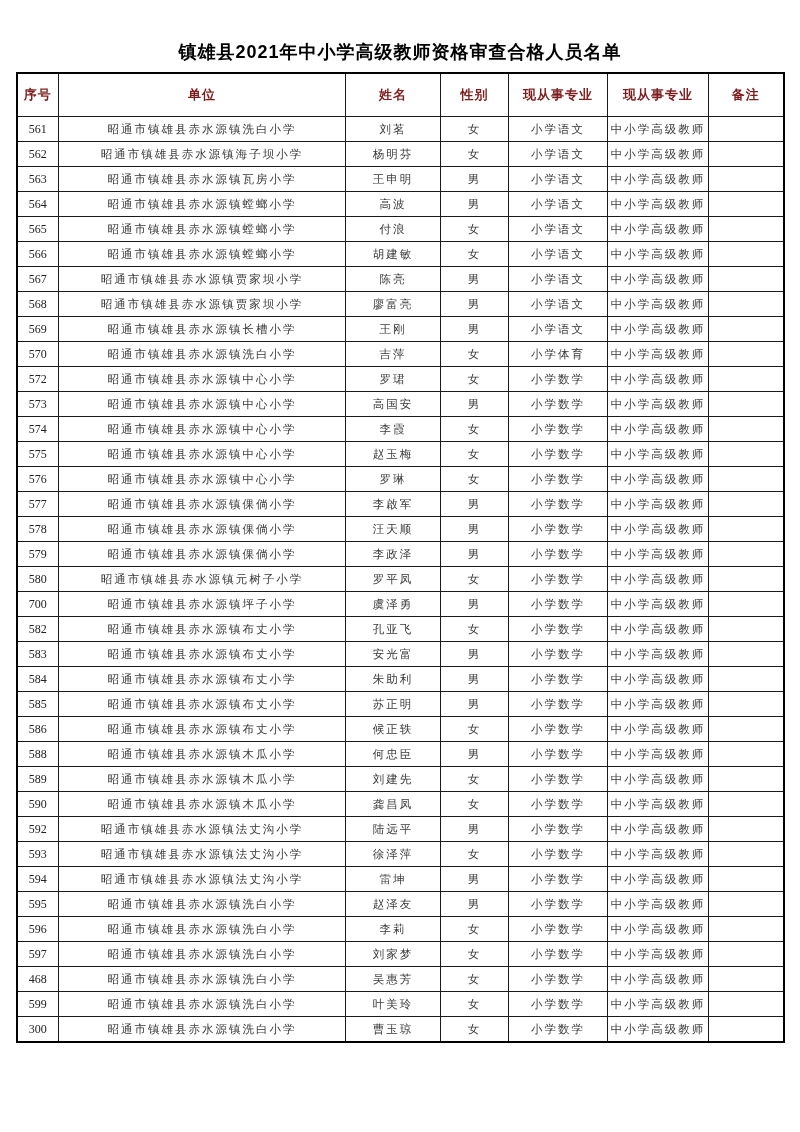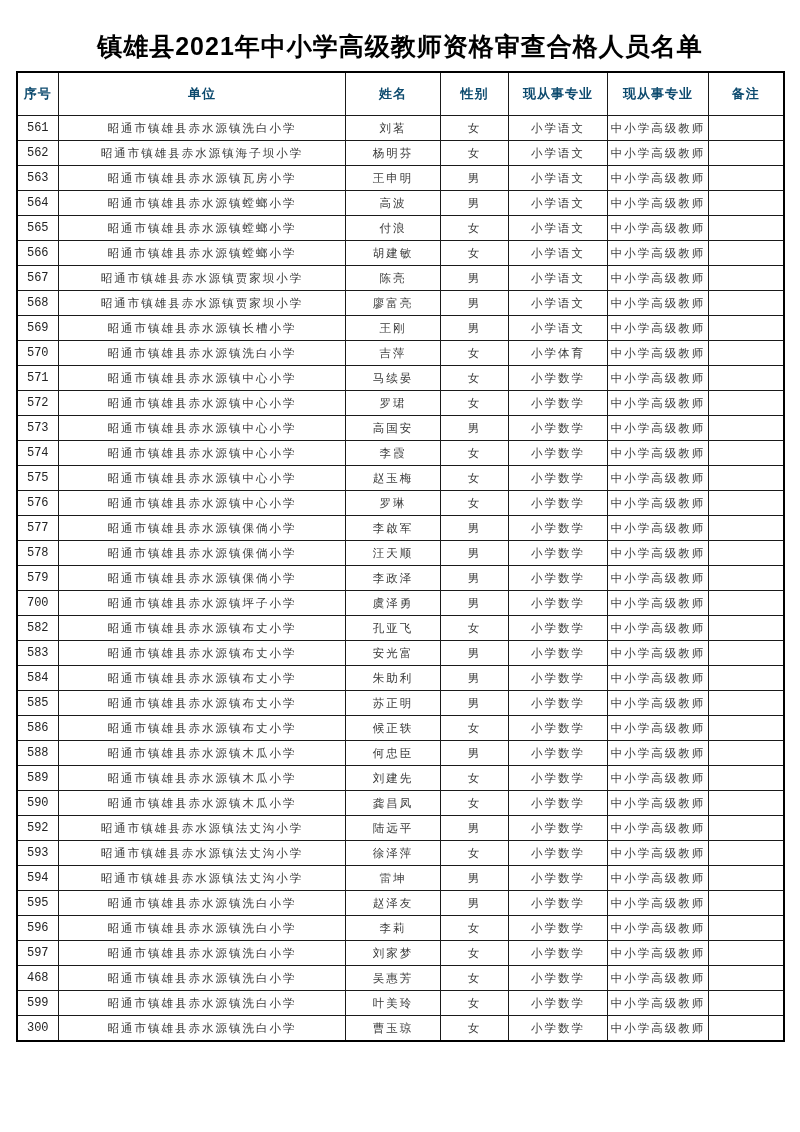--- a/index.html
+++ b/index.html
@@ -9,25 +9,25 @@
     width: 800px;
   }
   body {
     font-family: "Liberation Serif", "DejaVu Serif", serif;
     color: #222;
     position: relative;
     height: 1132px;
     overflow: hidden;
   }
   .page-title {
-    margin: 30px 16px 8px 16px;
+    margin: 40px 16px 8px 16px;
     text-align: center;
     font-family: "Liberation Sans", "DejaVu Sans", sans-serif;
     font-weight: 900;
-    font-size: 25px;
+    font-size: 18px;
     letter-spacing: 1px;
     color: #000;
     white-space: nowrap;
   }
   table.roster {
     border-collapse: collapse;
     table-layout: fixed;
     width: 767px;
     margin: 0 auto;
     border: 2px solid #000;
@@ -38,31 +38,31 @@
     vertical-align: middle;
     overflow: hidden;
     white-space: nowrap;
     padding: 0 2px;
   }
   table.roster thead th {
     height: 42px;
     font-family: "Liberation Sans", "DejaVu Sans", sans-serif;
     font-weight: 700;
     font-size: 13px;
-    color: #0c4a6e;
+    color: #7f1d1d;
     letter-spacing: 1px;
   }
   table.roster tbody td {
     height: 24px;
     font-size: 11.5px;
     color: #3a3a3a;
     letter-spacing: 2px;
   }
   table.roster tbody td.cell-no {
-    font-family: Liberation Mono, monospace;
+    font-family: Liberation Serif, serif;
     letter-spacing: 0;
     font-size: 12px;
     color: #222;
   }
 </style>
 </head>
 <body>
 
 <div class="page-title">镇雄县2021年中小学高级教师资格审查合格人员名单</div>
 
@@ -181,29 +181,20 @@
   <tr>
     <td class="cell-no">570</td>
     <td class="cell-unit">昭通市镇雄县赤水源镇洗白小学</td>
     <td class="cell-name">吉萍</td>
     <td class="cell-gender">女</td>
     <td class="cell-major">小学体育</td>
     <td class="cell-title">中小学高级教师</td>
     <td class="cell-note"></td>
   </tr>
 
-  <tr>
-    <td class="cell-no">571</td>
-    <td class="cell-unit">昭通市镇雄县赤水源镇中心小学</td>
-    <td class="cell-name">马续晏</td>
-    <td class="cell-gender">女</td>
-    <td class="cell-major">小学数学</td>
-    <td class="cell-title">中小学高级教师</td>
-    <td class="cell-note"></td>
-  </tr>
 
   <tr>
     <td class="cell-no">572</td>
     <td class="cell-unit">昭通市镇雄县赤水源镇中心小学</td>
     <td class="cell-name">罗珺</td>
     <td class="cell-gender">女</td>
     <td class="cell-major">小学数学</td>
     <td class="cell-title">中小学高级教师</td>
     <td class="cell-note"></td>
   </tr>
@@ -271,20 +262,29 @@
   <tr>
     <td class="cell-no">579</td>
     <td class="cell-unit">昭通市镇雄县赤水源镇倮倘小学</td>
     <td class="cell-name">李政泽</td>
     <td class="cell-gender">男</td>
     <td class="cell-major">小学数学</td>
     <td class="cell-title">中小学高级教师</td>
     <td class="cell-note"></td>
   </tr>
 
+  <tr>
+    <td class="cell-no">580</td>
+    <td class="cell-unit">昭通市镇雄县赤水源镇元树子小学</td>
+    <td class="cell-name">罗平凤</td>
+    <td class="cell-gender">女</td>
+    <td class="cell-major">小学数学</td>
+    <td class="cell-title">中小学高级教师</td>
+    <td class="cell-note"></td>
+  </tr>
 
   <tr>
     <td class="cell-no">700</td>
     <td class="cell-unit">昭通市镇雄县赤水源镇坪子小学</td>
     <td class="cell-name">虞泽勇</td>
     <td class="cell-gender">男</td>
     <td class="cell-major">小学数学</td>
     <td class="cell-title">中小学高级教师</td>
     <td class="cell-note"></td>
   </tr>

